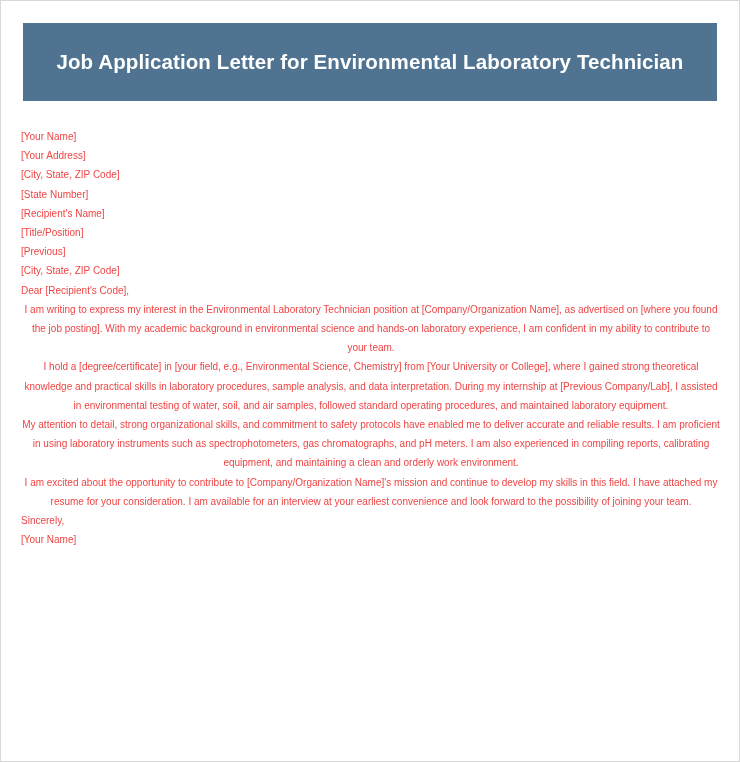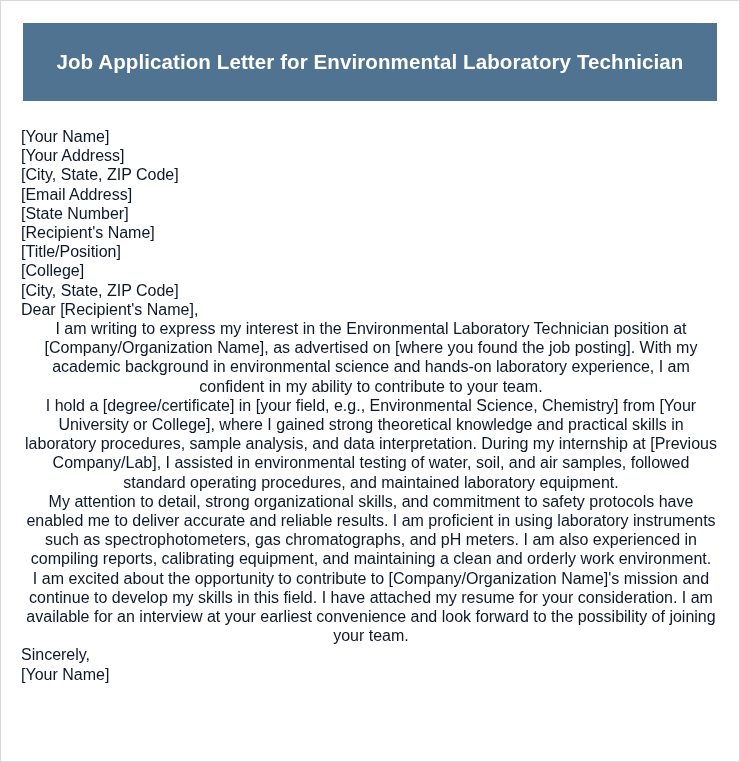--- a/index.html
+++ b/index.html
@@ -34,23 +34,23 @@
   }
   .header-title {
     color: #ffffff;
     font-size: 20.5px;
     font-weight: bold;
     letter-spacing: 0.1px;
     line-height: 1.2;
   }
   .letter-body {
     margin: 26px 18px 0 20px;
-    font-size: 16px;
+    font-size: 10px;
     line-height: 19.2px;
-    color: #0f172a;
+    color: #ef4444;
   }
   .letter-body p {
     margin: 0;
     padding: 0;
   }
   .letter-line {
     white-space: pre-wrap;
   }
   .para {
     margin: 0;
@@ -65,32 +65,31 @@
   <div class="header-band">
     <div class="header-title">Job Application Letter for Environmental Laboratory Technician</div>
   </div>
 
   <div class="letter-body">
 
     <div>
       <p class="letter-line">[Your Name]</p>
       <p class="letter-line">[Your Address]</p>
       <p class="letter-line">[City, State, ZIP Code]</p>
-      <p class="letter-line">[Email Address]</p>
       <p class="letter-line">[State Number]</p>
     </div>
 
     <div>
       <p class="letter-line">[Recipient's Name]</p>
       <p class="letter-line">[Title/Position]</p>
-      <p class="letter-line">[College]</p>
+      <p class="letter-line">[Previous]</p>
       <p class="letter-line">[City, State, ZIP Code]</p>
     </div>
 
-    <p class="letter-line">Dear [Recipient's Name],</p>
+    <p class="letter-line">Dear [Recipient's Code],</p>
 
     <p class="para">I am writing to express my interest in the Environmental Laboratory Technician position at [Company/Organization Name], as advertised on [where you found the job posting]. With my academic background in environmental science and hands-on laboratory experience, I am confident in my ability to contribute to your team.</p>
     <p class="para">I hold a [degree/certificate] in [your field, e.g., Environmental Science, Chemistry] from [Your University or College], where I gained strong theoretical knowledge and practical skills in laboratory procedures, sample analysis, and data interpretation. During my internship at [Previous Company/Lab], I assisted in environmental testing of water, soil, and air samples, followed standard operating procedures, and maintained laboratory equipment.</p>
     <p class="para">My attention to detail, strong organizational skills, and commitment to safety protocols have enabled me to deliver accurate and reliable results. I am proficient in using laboratory instruments such as spectrophotometers, gas chromatographs, and pH meters. I am also experienced in compiling reports, calibrating equipment, and maintaining a clean and orderly work environment.</p>
     <p class="para">I am excited about the opportunity to contribute to [Company/Organization Name]'s mission and continue to develop my skills in this field. I have attached my resume for your consideration. I am available for an interview at your earliest convenience and look forward to the possibility of joining your team.</p>
 
     <p class="letter-line">Sincerely,</p>
     <p class="letter-line">[Your Name]</p>
 
   </div>

